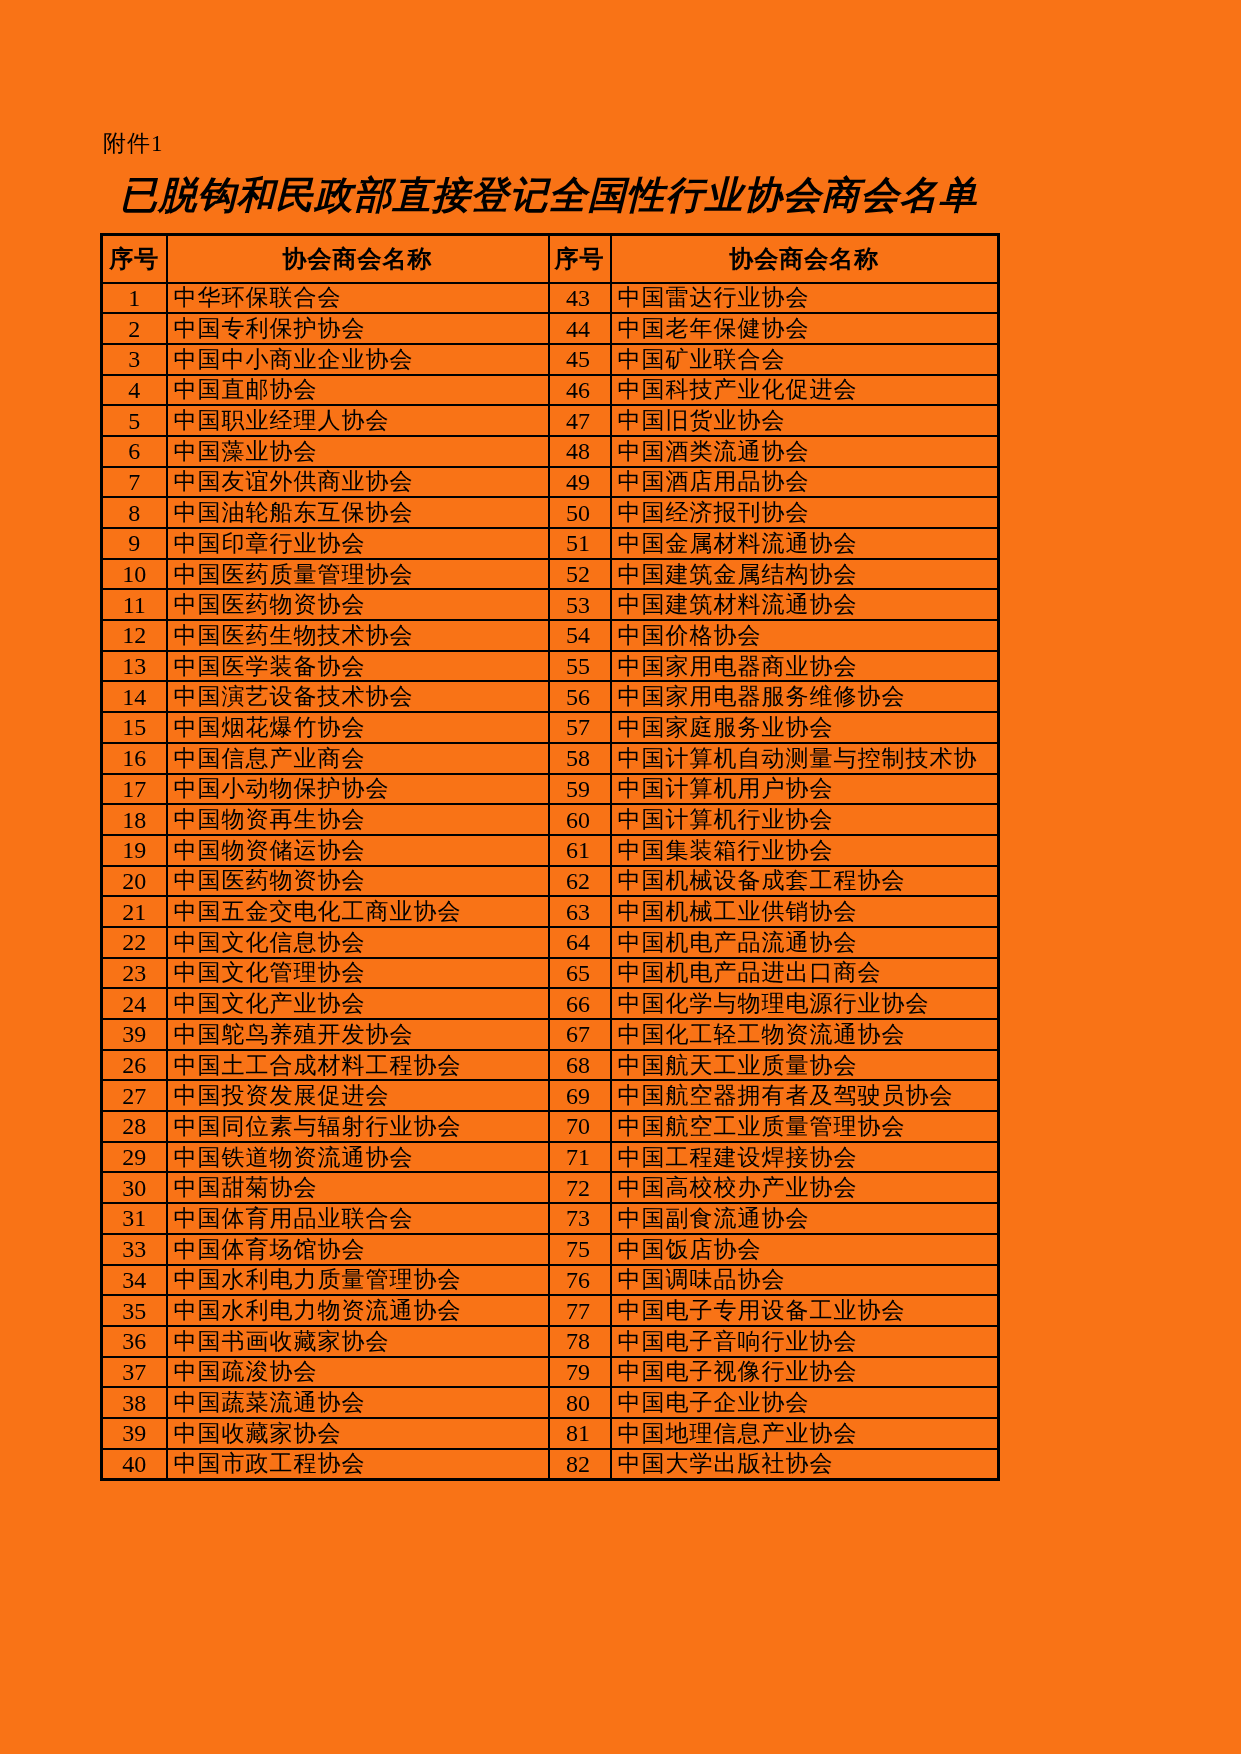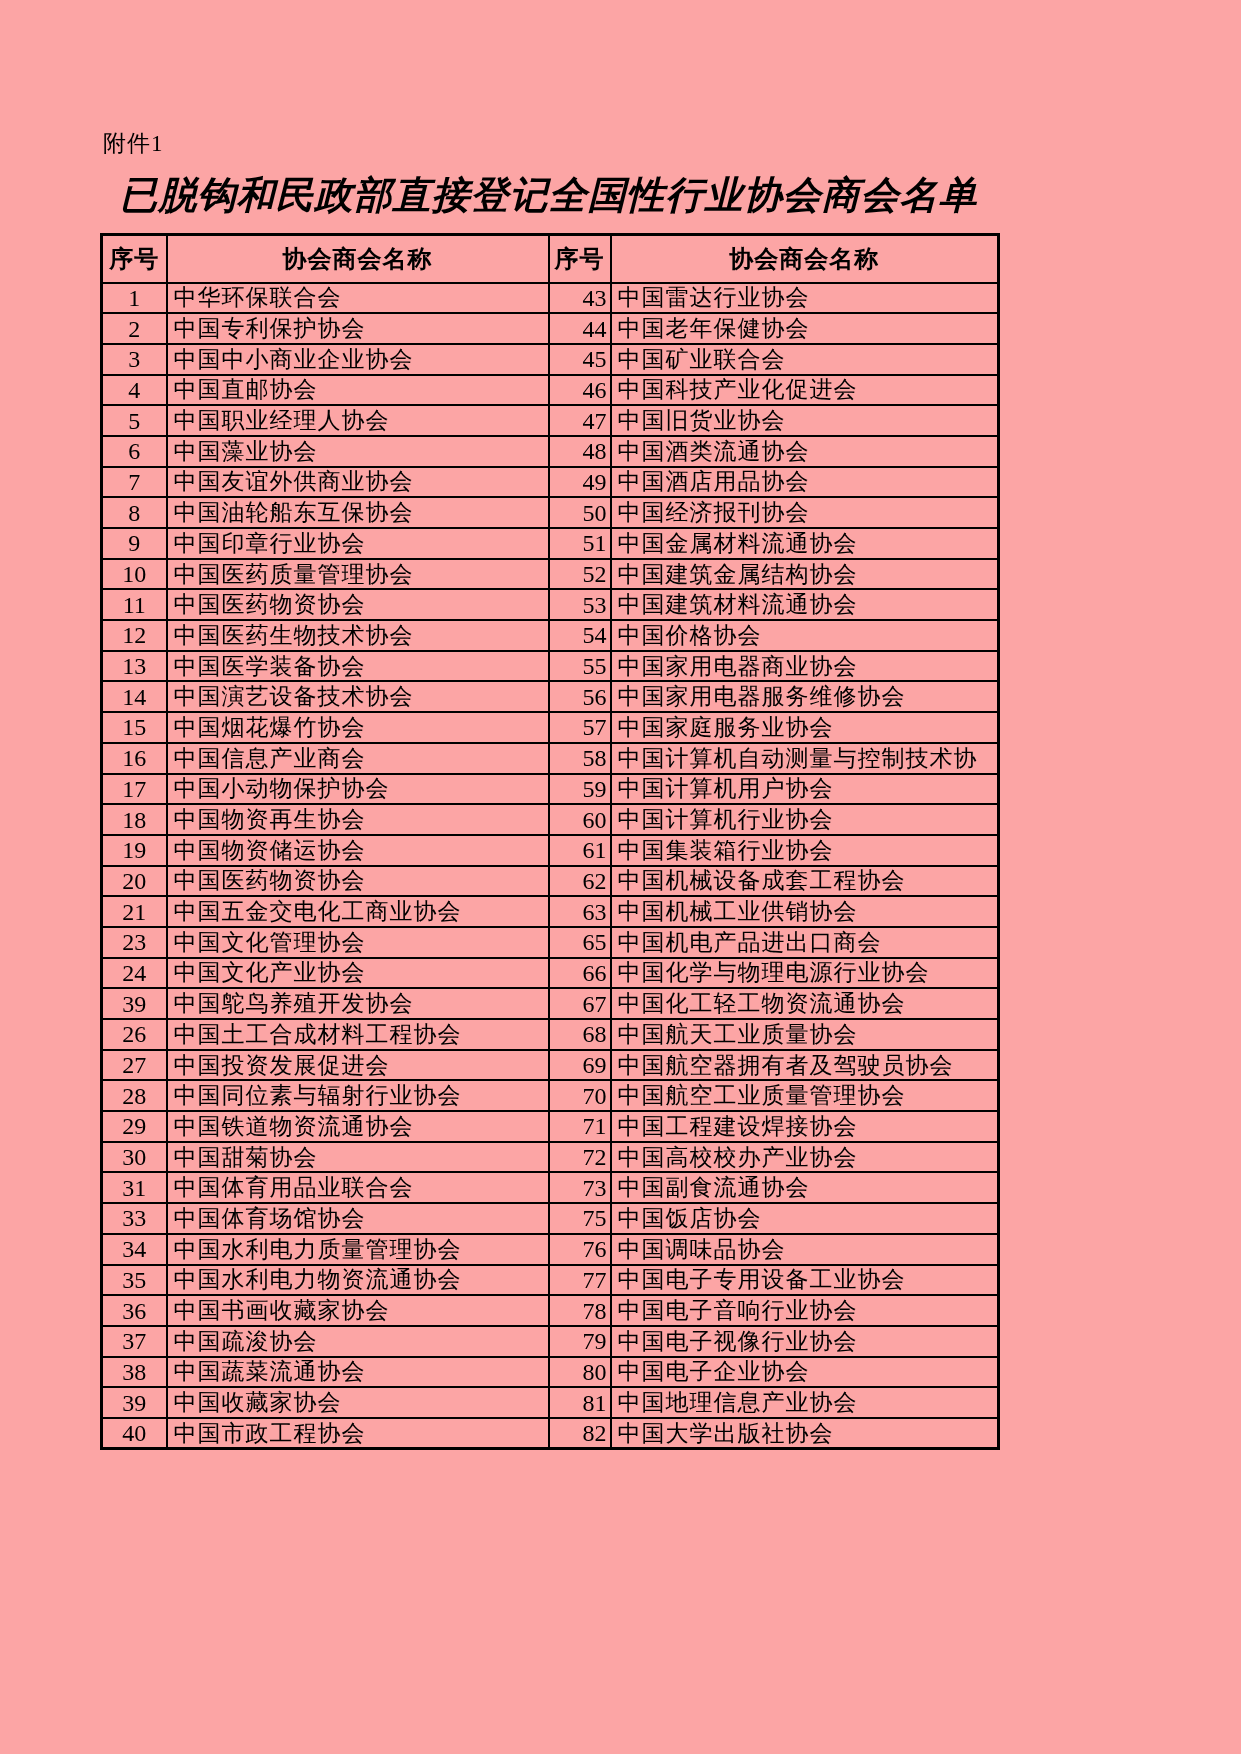--- a/index.html
+++ b/index.html
@@ -1,21 +1,21 @@
 <!DOCTYPE html>
 <html><head>
 <meta charset="utf-8">
 <style>
   * { box-sizing: border-box; }
   html, body { margin: 0; padding: 0; background: #ffffff; }
   .page {
     position: relative;
     width: 1241px;
     height: 1754px;
-    background: #fca5a5;
+    background: #f97316;
     color: #000;
     font-family: "Liberation Serif", "DejaVu Serif", serif;
     overflow: hidden;
   }
   .attachment {
     position: absolute;
     left: 103px;
     top: 128px;
     font-size: 23px;
     letter-spacing: 1px;
@@ -64,21 +64,20 @@
   .assoc-table td.name {
     text-align: left;
     padding-left: 6px;
     letter-spacing: 1px;
   }
   .assoc-table td.no {
     text-align: center;
     font-size: 24px;
   }
   .assoc-table td.no.no-right {
-    text-align: right;
     padding-right: 3px;
   }
 </style>
 </head>
 <body>
 
 <div class="page">
   <div class="attachment">附件1</div>
 
   <div class="doc-title">已脱钩和民政部直接登记全国性行业协会商会名单</div>
@@ -219,20 +218,26 @@
           <td class="no no-right">62</td>
           <td class="name">中国机械设备成套工程协会</td>
         </tr>
         <tr>
           <td class="no">21</td>
           <td class="name">中国五金交电化工商业协会</td>
           <td class="no no-right">63</td>
           <td class="name">中国机械工业供销协会</td>
         </tr>
         <tr>
+          <td class="no">22</td>
+          <td class="name">中国文化信息协会</td>
+          <td class="no no-right">64</td>
+          <td class="name">中国机电产品流通协会</td>
+        </tr>
+        <tr>
           <td class="no">23</td>
           <td class="name">中国文化管理协会</td>
           <td class="no no-right">65</td>
           <td class="name">中国机电产品进出口商会</td>
         </tr>
         <tr>
           <td class="no">24</td>
           <td class="name">中国文化产业协会</td>
           <td class="no no-right">66</td>
           <td class="name">中国化学与物理电源行业协会</td>

